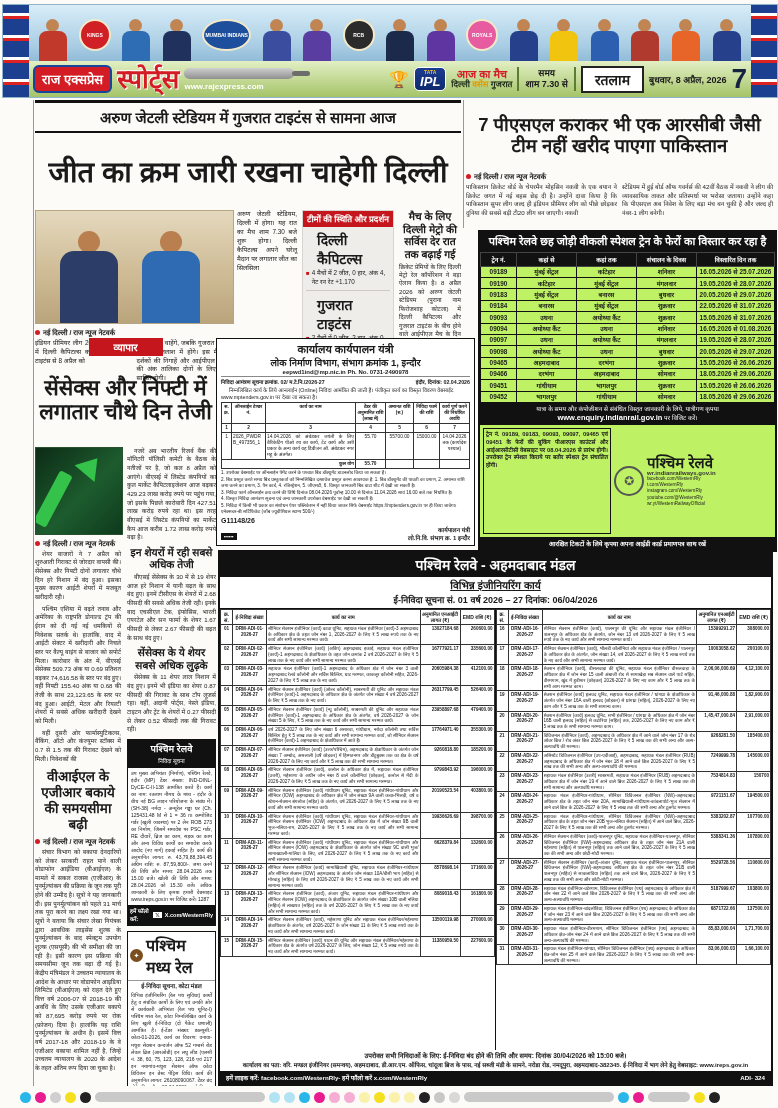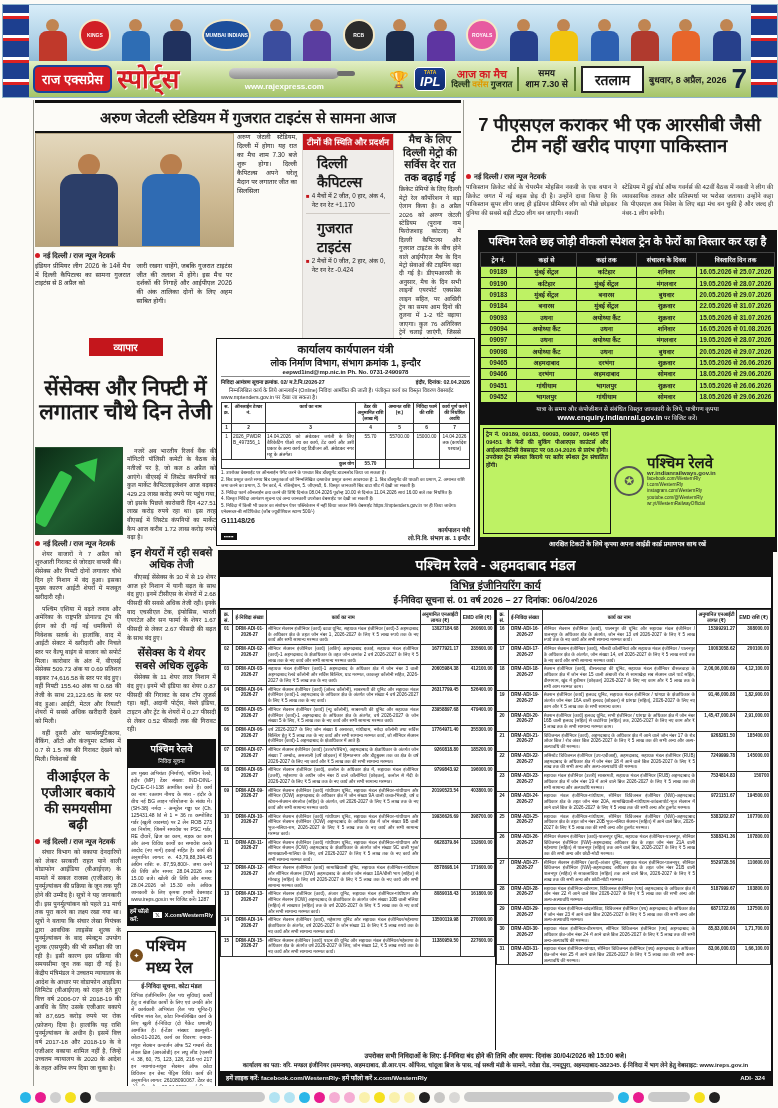--- a/index.html
+++ b/index.html
@@ -9,21 +9,21 @@
   .mast-side{position:absolute;top:0;bottom:0;width:26px;background:repeating-linear-gradient(180deg,#1d3f8f 0 8px,#ffffff 8px 11px,#d22 11px 14px,#1d3f8f 14px 22px);}
   .mast-side.left{left:0}.mast-side.right{right:0}
   .mast-photos{position:absolute;left:26px;right:26px;top:0;height:58px;background:linear-gradient(180deg,#d8edf8 0%,#a9cde4 70%,#8fb9d6 100%);display:flex;align-items:flex-end;justify-content:space-around;padding:0 4px;}
   .player{width:30px;height:46px;position:relative;flex:0 0 auto;}
   .player .head{position:absolute;left:8px;top:2px;width:13px;height:13px;border-radius:50%;background:#c08552;}
   .player .torso{position:absolute;left:1px;top:14px;width:28px;height:32px;border-radius:8px 8px 0 0;}
   .badge{flex:0 0 auto;min-width:26px;height:26px;border-radius:50%;color:#fff;font-size:5px;font-weight:700;display:flex;align-items:center;justify-content:center;text-align:center;margin-bottom:12px;border:2px solid #f4e9c8;padding:1px;}
   .mast-bar{position:absolute;left:26px;right:26px;bottom:0;height:36px;background:linear-gradient(180deg,#e2efc4,#a5c468);display:flex;align-items:center;gap:5px;padding:0 4px;}
   .brand-box{background:#d41c24;border:2px solid #16459c;border-radius:6px;color:#fff;font-weight:800;font-size:13px;padding:3px 7px;white-space:nowrap;}
   .sports-title{color:#d41c24;font-weight:800;font-size:26px;text-shadow:1px 1px 0 #fff,-1px -1px 0 #fff;white-space:nowrap;line-height:1;}
-  .bat-col{display:flex;flex-direction:column;align-items:center;flex:1;min-width:90px;}
+  .bat-col{display:flex;flex-direction:column;align-items:flex-start;flex:1;min-width:90px;}
   .bat{width:110px;height:11px;background:linear-gradient(180deg,#cfcfcf,#8f8f8f);border-radius:6px/5px;position:relative;}
   .bat:after{content:"";position:absolute;right:-16px;top:3px;width:18px;height:5px;background:#6d6d6d;border-radius:3px;}
   .mast-url{font-size:8px;font-weight:700;color:#fff;margin-top:3px;}
   .trophy{font-size:16px;}
   .ipl-logo{background:linear-gradient(180deg,#1b3c8f,#0e2b6e);color:#fff;border-radius:5px;padding:2px 5px;text-align:center;line-height:1;border:1px solid #fff;}
   .ipl-logo .t{font-size:5px;color:#f0c12f;font-weight:700;}
   .ipl-logo .i{font-size:13px;font-weight:800;font-style:italic;}
   .match-block{text-align:center;line-height:1.15;white-space:nowrap;}
   .match-label{color:#d41c24;font-weight:800;font-size:11px;}
   .match-teams{font-size:8.5px;font-weight:700;color:#1a2a14;}
@@ -243,20 +243,21 @@
       <span class="mast-date">बुधवार, 8 अप्रैल, 2026</span>
       <span class="page-num">7</span>
     </div>
   </header>
 
   <div class="vrule" style="left:33px;top:100px;height:986px;"></div>
   <div class="vrule" style="left:463px;top:100px;height:128px;"></div>
 
   <section class="sports-left">
     <div class="kicker">अरुण जेटली स्टेडियम में गुजरात टाइटंस से सामना आज</div>
+    <h1 class="main-headline">जीत का क्रम जारी रखना चाहेगी दिल्ली</h1>
     <div class="sports-row">
       <div class="photo-col">
         <div class="match-photo">
           <div class="fig" style="left:18px;">
               <div class="fh"></div>
               <div class="fb" style="background:#2c3e68;"></div>
             </div>
           <div class="fig" style="left:100px;">
               <div class="fh"></div>
               <div class="fb" style="background:#2f6bb3;"></div>

